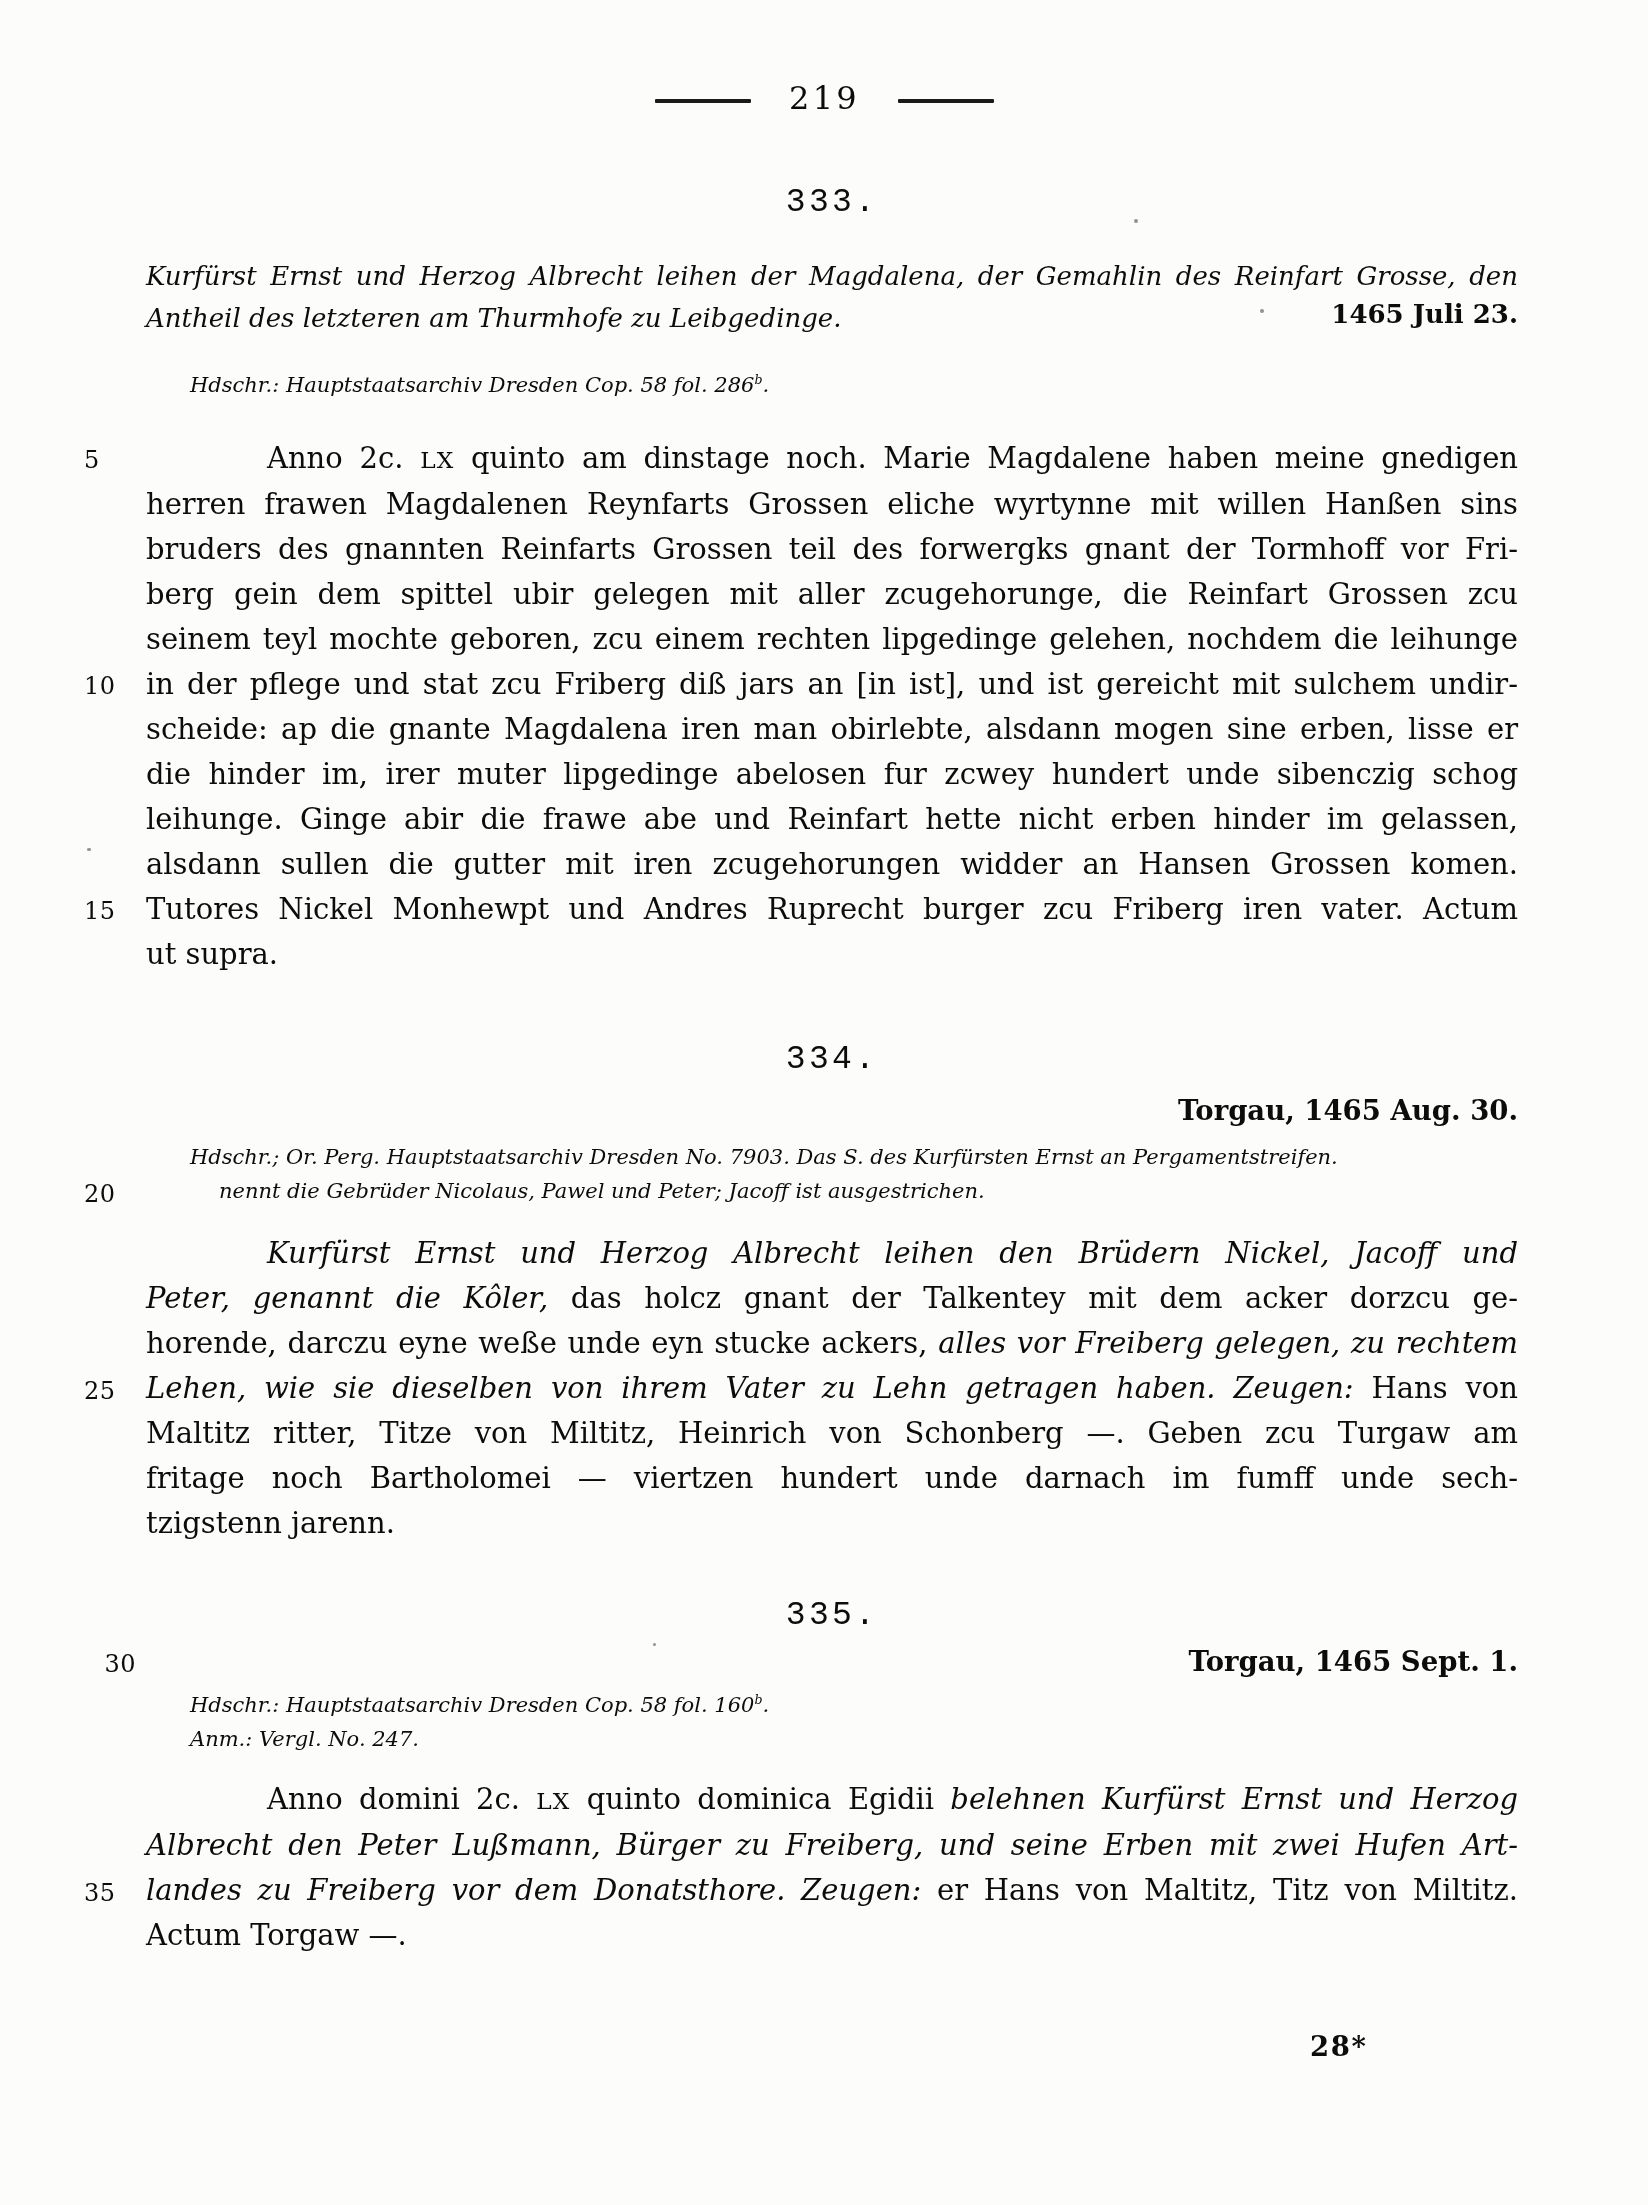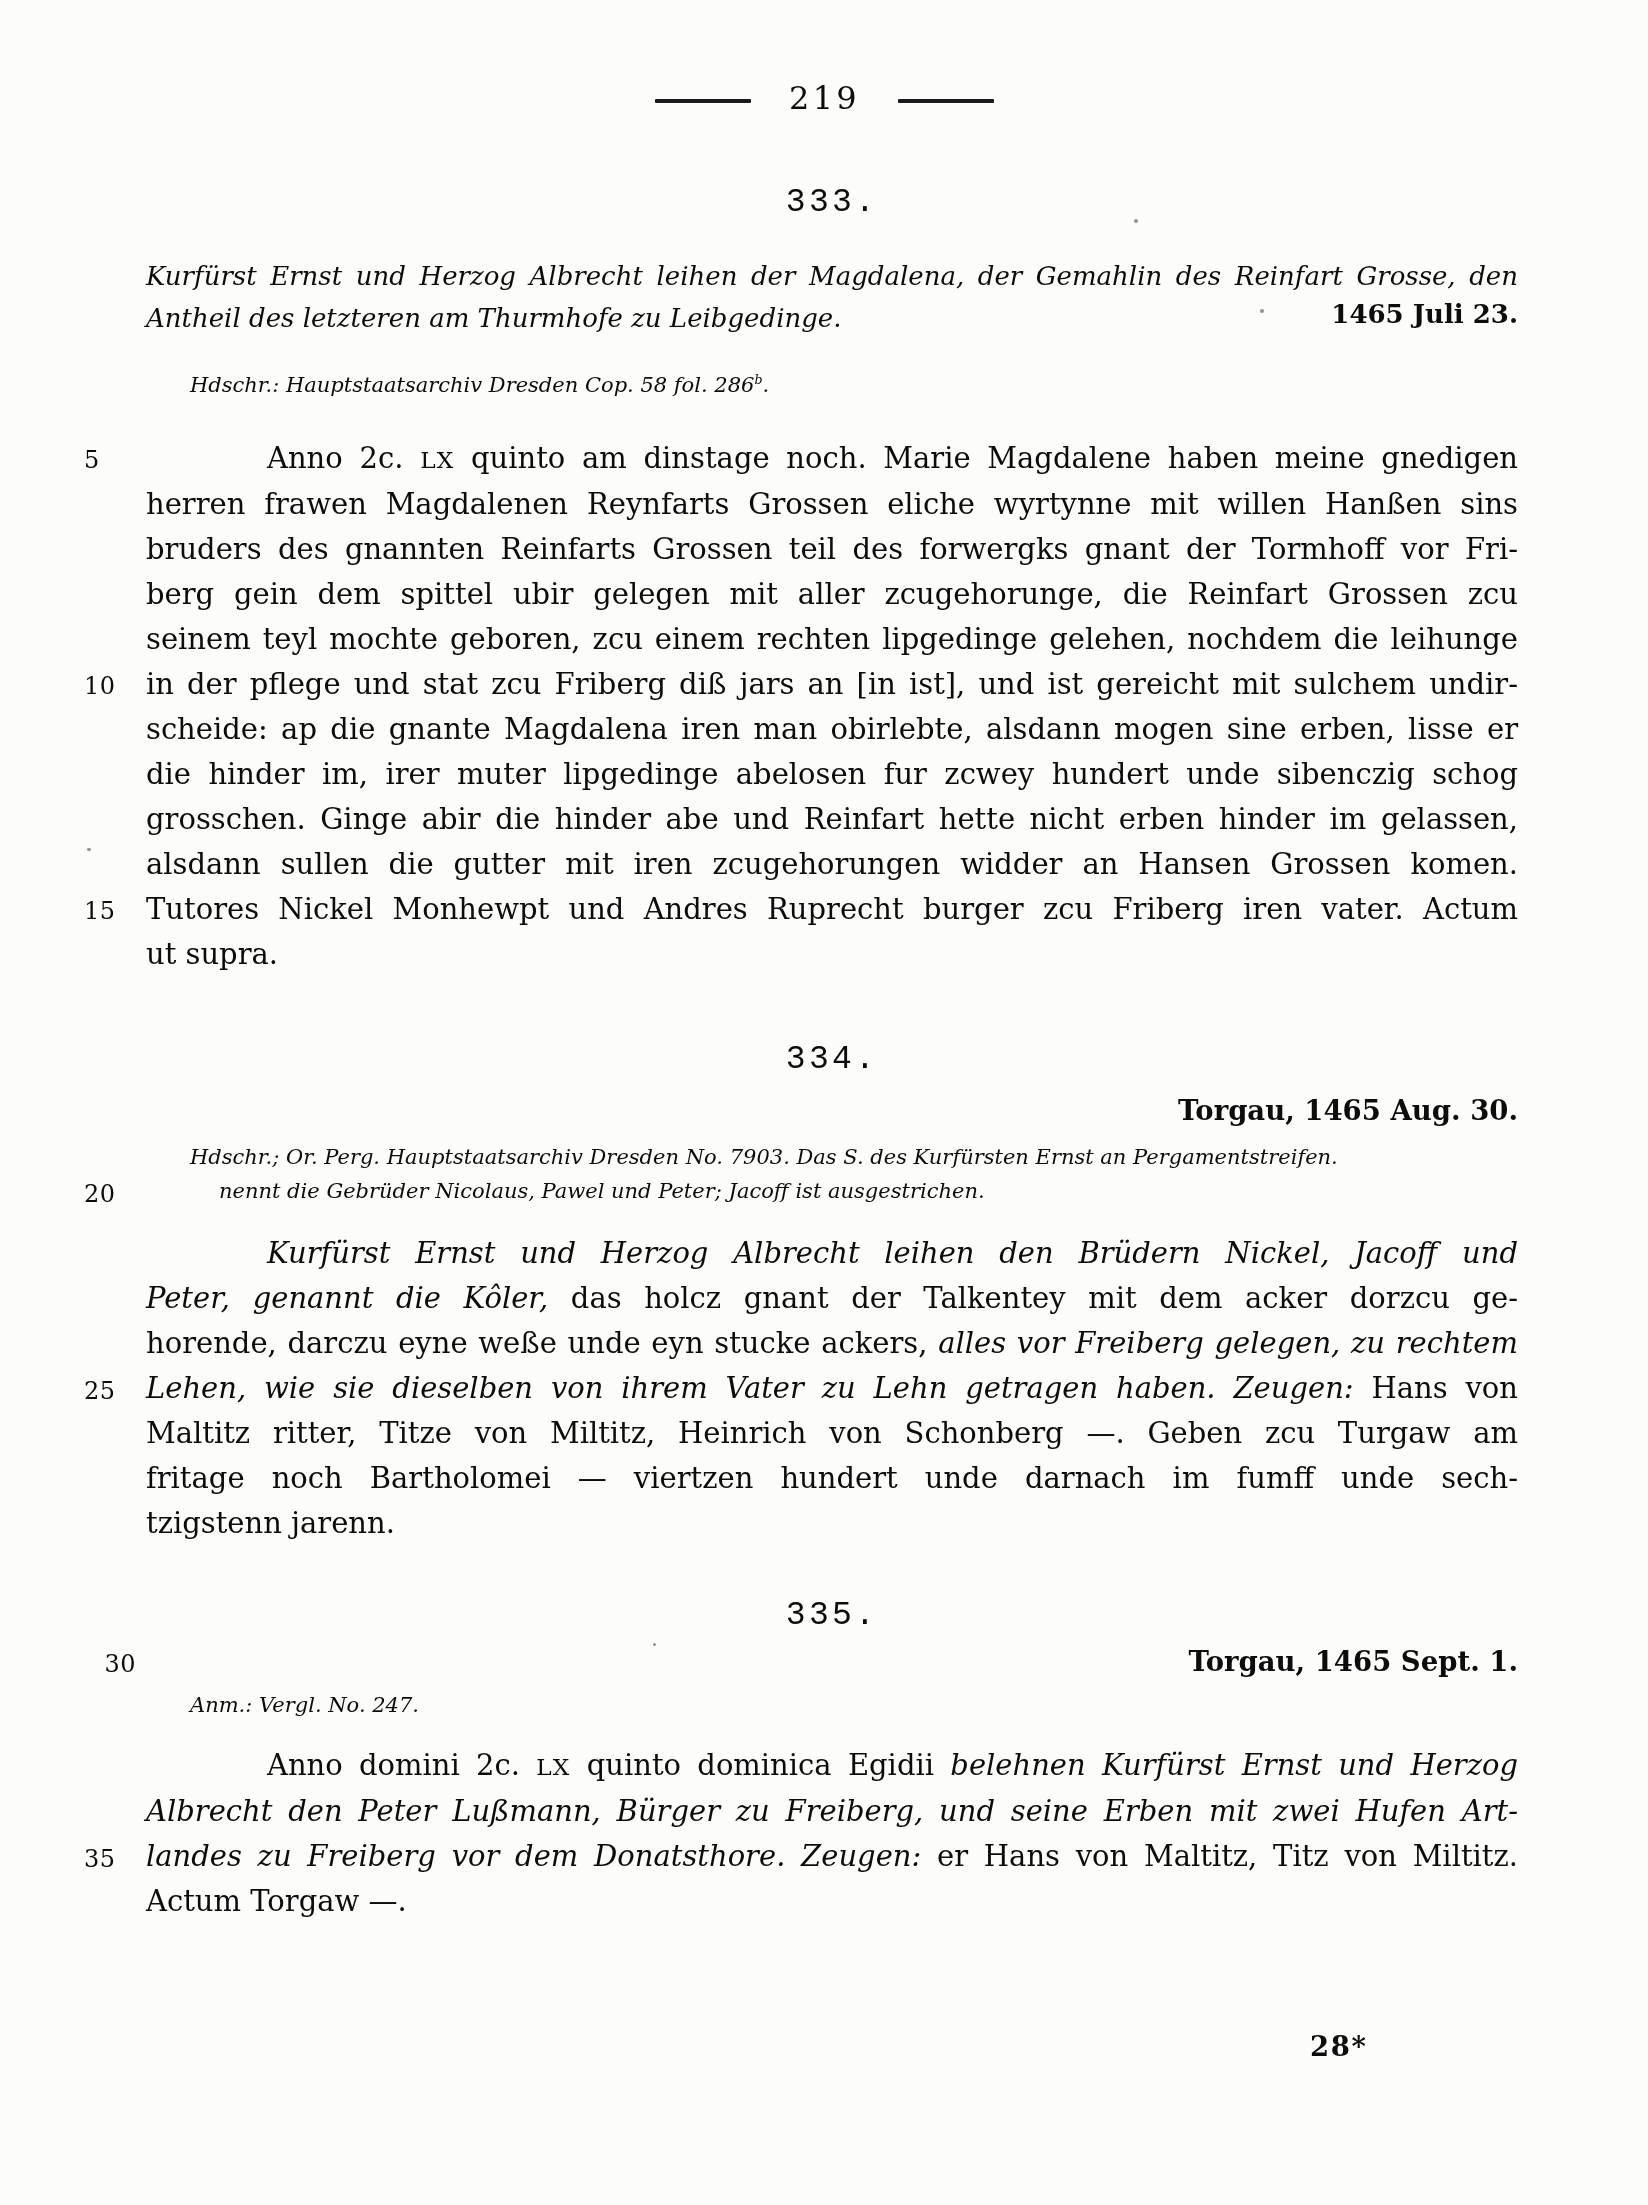--- a/index.html
+++ b/index.html
@@ -79,21 +79,21 @@
         </div>
         <div class="body">
           <div class="line just"><span class="mnum">5</span><span class="ind"></span><span>Anno 2c. </span><span class="sc">LX</span><span> quinto am dinstage noch. Marie Magdalene haben meine gnedigen</span></div>
           <div class="line just"><span>herren frawen Magdalenen Reynfarts Grossen eliche wyrtynne mit willen Hanßen sins</span></div>
           <div class="line just"><span>bruders des gnannten Reinfarts Grossen teil des forwergks gnant der Tormhoff vor Fri-</span></div>
           <div class="line just"><span>berg gein dem spittel ubir gelegen mit aller zcugehorunge, die Reinfart Grossen zcu</span></div>
           <div class="line just"><span>seinem teyl mochte geboren, zcu einem rechten lipgedinge gelehen, nochdem die leihunge</span></div>
           <div class="line just"><span class="mnum">10</span><span>in der pflege und stat zcu Friberg diß jars an [in ist], und ist gereicht mit sulchem undir-</span></div>
           <div class="line just"><span>scheide: ap die gnante Magdalena iren man obirlebte, alsdann mogen sine erben, lisse er</span></div>
           <div class="line just"><span>die hinder im, irer muter lipgedinge abelosen fur zcwey hundert unde sibenczig schog</span></div>
-          <div class="line just"><span>grosschen.  Ginge abir die hinder abe und Reinfart hette nicht erben hinder im gelassen,</span></div>
+          <div class="line just"><span>leihunge.  Ginge abir die frawe abe und Reinfart hette nicht erben hinder im gelassen,</span></div>
           <div class="line just"><span>alsdann sullen die gutter mit iren zcugehorungen widder an Hansen Grossen komen.</span></div>
           <div class="line just"><span class="mnum">15</span><span>Tutores Nickel Monhewpt und Andres Ruprecht burger zcu Friberg iren vater.  Actum</span></div>
           <div class="line end"><span>ut supra.</span></div>
         </div>
       </section>
       <section class="entry e-334">
         <h2 class="entry-num">334.</h2>
         <div class="line dateline"><span>Torgau, 1465 Aug. 30.</span></div>
         <div class="sources">
           <div class="line end"><span>Hdschr.; Or. Perg. Hauptstaatsarchiv Dresden No. 7903.  Das S. des Kurfürsten Ernst an Pergamentstreifen.</span></div>
@@ -107,20 +107,21 @@
           <div class="line just"><span class="mnum">25</span><span class="i">Lehen, wie sie dieselben von ihrem Vater zu Lehn getragen haben.  Zeugen: </span><span>Hans von</span></div>
           <div class="line just"><span>Maltitz ritter, Titze von Miltitz, Heinrich von Schonberg —.  Geben zcu Turgaw am</span></div>
           <div class="line just"><span>fritage noch Bartholomei — viertzen hundert unde darnach im fumff unde sech-</span></div>
           <div class="line end"><span>tzigstenn jarenn.</span></div>
         </div>
       </section>
       <section class="entry e-335">
         <h2 class="entry-num">335.</h2>
         <div class="line dateline"><span class="mnum">30</span><span>Torgau, 1465 Sept. 1.</span></div>
         <div class="sources">
+          <div class="line end"><span>Hdschr.: Hauptstaatsarchiv Dresden Cop. 58 fol. 160</span><span class="sup">b</span><span>.</span></div>
           <div class="line end"><span>Anm.: Vergl. No. 247.</span></div>
         </div>
         <div class="body">
           <div class="line just"><span class="ind"></span><span>Anno domini 2c. </span><span class="sc">LX</span><span> quinto dominica Egidii </span><span class="i">belehnen Kurfürst Ernst und Herzog</span></div>
           <div class="line just"><span class="i">Albrecht den Peter Lußmann, Bürger zu Freiberg, und seine Erben mit zwei Hufen Art-</span></div>
           <div class="line just"><span class="mnum">35</span><span class="i">landes zu Freiberg vor dem Donatsthore.  Zeugen: </span><span>er Hans von Maltitz, Titz von Miltitz.</span></div>
           <div class="line end"><span>Actum Torgaw —.</span></div>
         </div>
       </section>
     </main>

